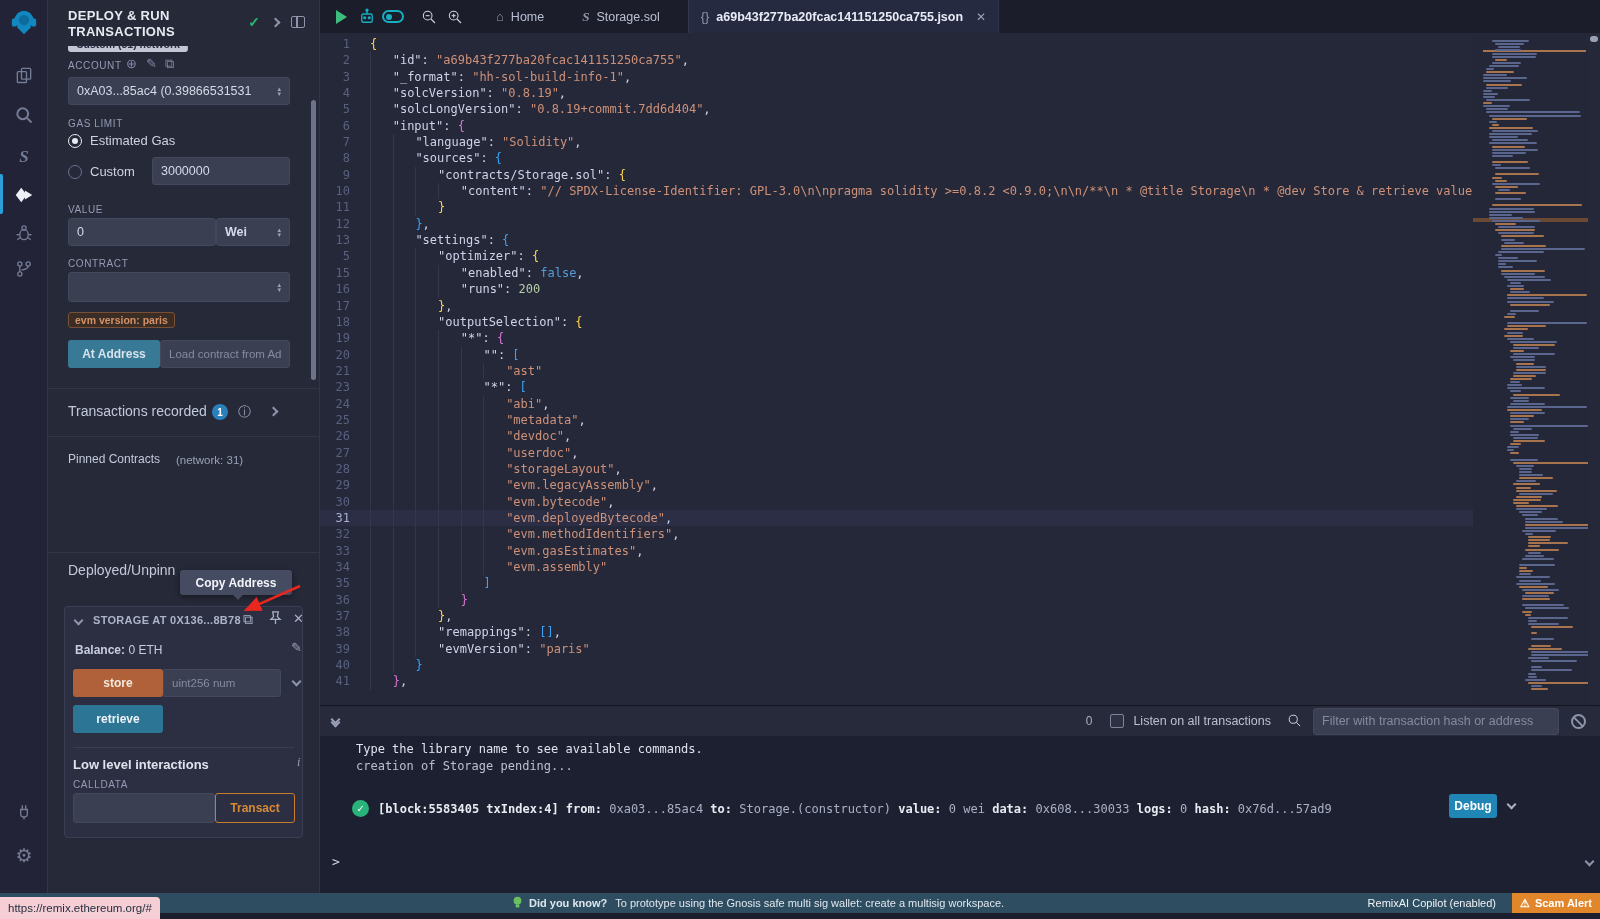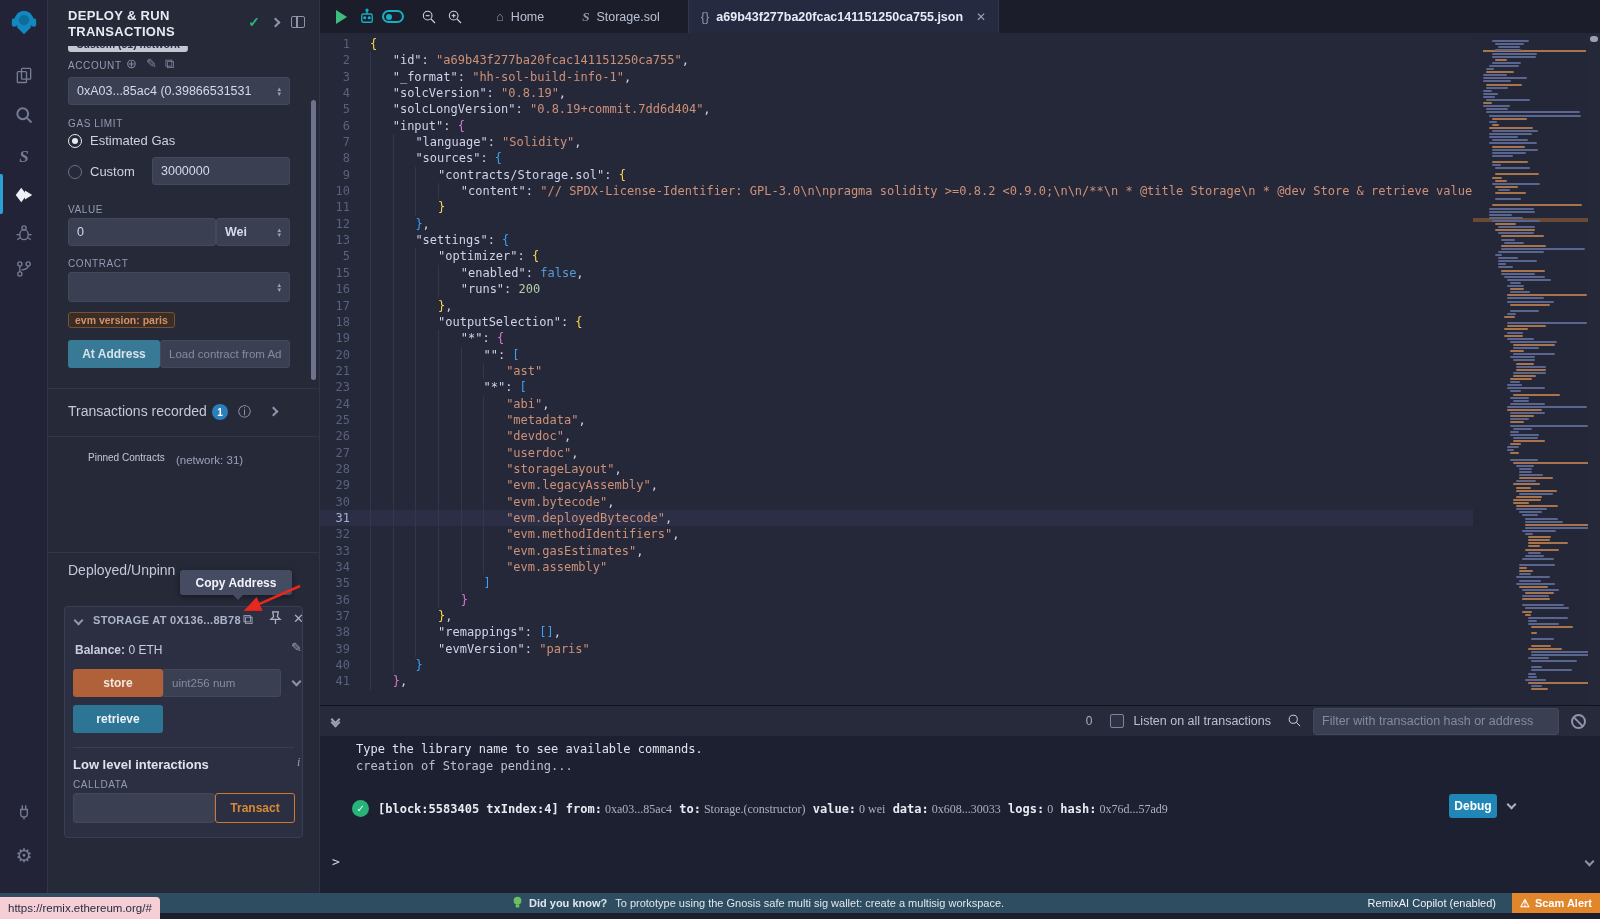--- a/index.html
+++ b/index.html
@@ -85,21 +85,21 @@
   .mb { position:absolute; height:2px; border-radius:1px; }
   .mm-band { position:absolute; left:0; right:0; top:185px; height:4px; background:#6b4a35; }
   .mm-long { position:absolute; left:10px; right:2px; top:17px; height:2px; background:#a8744e; }
   .escroll { position:absolute; right:2px; top:36px; width:8px; height:6px; background:#9aa0b5; border-radius:3px; }
 
   
   .term { position:absolute; left:320px; top:705px; width:1280px; height:188px; background:#1d2030; }
   .term-bar { position:absolute; left:0; right:0; top:0; height:31px; background:#272a3b; border-top:1px solid #121422; display:flex; align-items:center; }
   .term-body { position:absolute; left:0; right:0; top:31px; bottom:0; font-family:"DejaVu Sans Mono", monospace; font-size:12px; }
   .cb { width:14px; height:14px; border:1.5px solid #7d849c; border-radius:2px; background:#2e3143; }
-  .txb { color:#e8eaf2; font-weight:bold; } .txv { color:#aab1c6;font-family:Liberation Serif, serif; }
+  .txb { color:#e8eaf2; font-weight:bold; } .txv { color:#aab1c6; }
   .okc { display:inline-flex; width:17px; height:17px; border-radius:50%; background:#27b37a; color:#fff; font-size:11px; align-items:center; justify-content:center; }
   .ban { width:15px; height:15px; border:2px solid #8d94ab; border-radius:50%; position:relative; }
   .ban:before { content:""; position:absolute; left:-1px; top:5px; width:13px; height:2px; background:#8d94ab; transform:rotate(45deg); }
 
   
   .sbar { position:absolute; left:0; top:893px; width:1600px; height:20px; background:#2f4d61; display:flex; align-items:center; font-size:11px; color:#dfe7ee; }
   .bstrip { position:absolute; left:0; top:913px; width:1600px; height:6px; background:#1c1e2d; }
   .scam { position:absolute; right:0; top:0; height:20px; width:88px; background:#e2862c; color:#fff; font-weight:bold;
           display:flex; align-items:center; justify-content:center; gap:5px; font-size:11px; }
   .linkprev { position:absolute; left:0; top:897px; width:160px; height:22px; background:#f6ced6; color:#1d2b3a; font-size:11.5px;
@@ -227,21 +227,21 @@
     <button class="btn" style="position:absolute; left:20px; top:340px; width:92px; height:28px; background:#387a96; color:#d7e2ea;">At Address</button>
     <input class="inp" style="position: absolute; left: 112px; top: 340px; width: 130px; height: 28px; font-size: 11.5px;" placeholder="Load contract from Addr">
 
     <div class="divl" style="top:388px;"></div>
     <span style="position:absolute; left:20px; top:403px; font-size:14px; color:#c3c9da;">Transactions recorded</span>
     <span class="badge-blue" style="position:absolute; left:164px; top:404px;">1</span>
     <span style="position:absolute; left:190px; top:403px; color:#9aa1b8; font-size:13px;">ⓘ</span>
     <span class="chv r" style="position:absolute; left:222px; top:408px;"></span>
     <div class="divl" style="top:436px;"></div>
 
-    <span style="position:absolute; left:20px; top:452px; font-size:10px; color:#c3c9da;margin-left:20px;">Pinned Contracts</span>
+    <span style="position:absolute; left:20px; top:452px; font-size:12px; color:#c3c9da;">Pinned Contracts</span>
     <span style="position:absolute; left:128px; top:454px; font-size:11.5px; color:#9aa1b8;">(network: 31)</span>
 
     <div class="divl" style="top:552px;"></div>
     <span style="position:absolute; left:20px; top:562px; font-size:14px; color:#c3c9da;">Deployed/Unpinn</span>
 
     <div class="tipbox">Copy Address</div>
 
     <div class="card">
       <span class="chv d" style="position:absolute; left:10px; top:10px;"></span>
       <span style="position:absolute; left:28px; top:7px; font-size:11px; font-weight:bold; color:#adb4ca; letter-spacing:.3px;">STORAGE AT 0X136...8B78</span>

